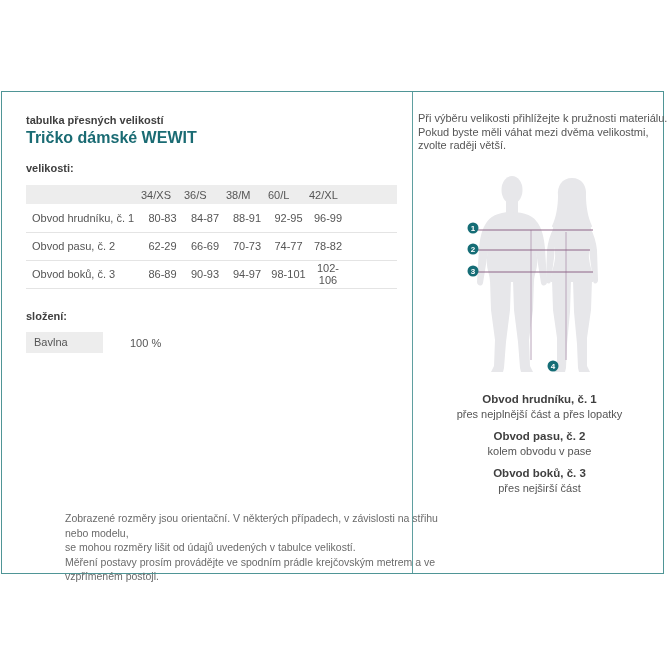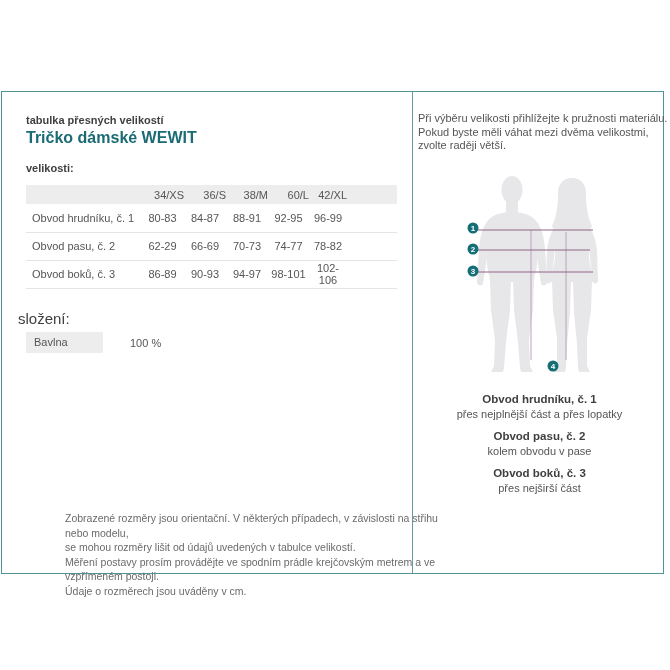--- a/index.html
+++ b/index.html
@@ -14,26 +14,26 @@
   .left-panel { position:absolute; left:0; top:0; width:411px; height:100%;
     border-right:1px solid #5f9fa0; }
 
   .eyebrow { position:absolute; left:24px; top:22px; font-size:11px; font-weight:bold; color:#3f3f3f; }
   .title   { position:absolute; left:24px; top:37px; font-size:16px; font-weight:bold; color:#1a6b73; }
   .sizes-label { position:absolute; left:24px; top:70px; font-size:11px; font-weight:bold; color:#3f3f3f; }
 
   table.size-table { position:absolute; left:24px; top:93px; width:371px;
     border-collapse:collapse; table-layout:fixed; font-size:11px; color:#555; }
   table.size-table thead tr { background:#ededed; height:19px; }
-  table.size-table th { font-weight:normal; text-align:right; color:#555; }
+  table.size-table th { font-weight:normal; text-align:left; color:#555; }
   table.size-table tbody tr { height:28px; border-bottom:1px solid #e4e4e4; }
   table.size-table td { text-align:center; color:#555; }
   table.size-table .lbl { text-align:left; padding-left:6px; }
 
-  .comp-label { position:absolute; left:16px; top:218px; font-size:15px; font-weight:normal; color:#3f3f3f; }
+  .comp-label { position:absolute; left:24px; top:218px; font-size:11px; font-weight:bold; color:#3f3f3f; }
   .comp-row { position:absolute; left:24px; top:240px; display:flex; align-items:center; }
   .comp-cell { width:77px; height:21px; background:#ededed; line-height:21px;
     padding-left:8px; font-size:11px; color:#555; }
   .comp-pct { margin-left:27px; font-size:11px; color:#555; }
 
   .disclaimer { position:absolute; left:24px; top:419px; font-size:10.5px;
     line-height:14.5px; color:#6a6a6a; width:380px;margin-left:39px; }
 
   
   .right-panel { position:absolute; left:412px; top:0; width:251px; height:100%; }
@@ -113,21 +113,20 @@
       <div class="comp-label">složení:</div>
       <div class="comp-row">
         <div class="comp-cell">Bavlna</div>
         <div class="comp-pct">100 %</div>
       </div>
 
       <div class="disclaimer">
         <div>Zobrazené rozměry jsou orientační. V některých případech, v závislosti na střihu nebo modelu,</div>
         <div>se mohou rozměry lišit od údajů uvedených v tabulce velikostí.</div>
         <div>Měření postavy prosím provádějte ve spodním prádle krejčovským metrem a ve vzpřímeném postoji.</div>
-        <div>Údaje o rozměrech jsou uváděny v cm.</div>
       </div>
     </div>
 
     <div class="right-panel">
       <div class="intro">
         <div>Při výběru velikosti přihlížejte k pružnosti materiálu.</div>
         <div>Pokud byste měli váhat mezi dvěma velikostmi,</div>
         <div>zvolte raději větší.</div>
       </div>
 

